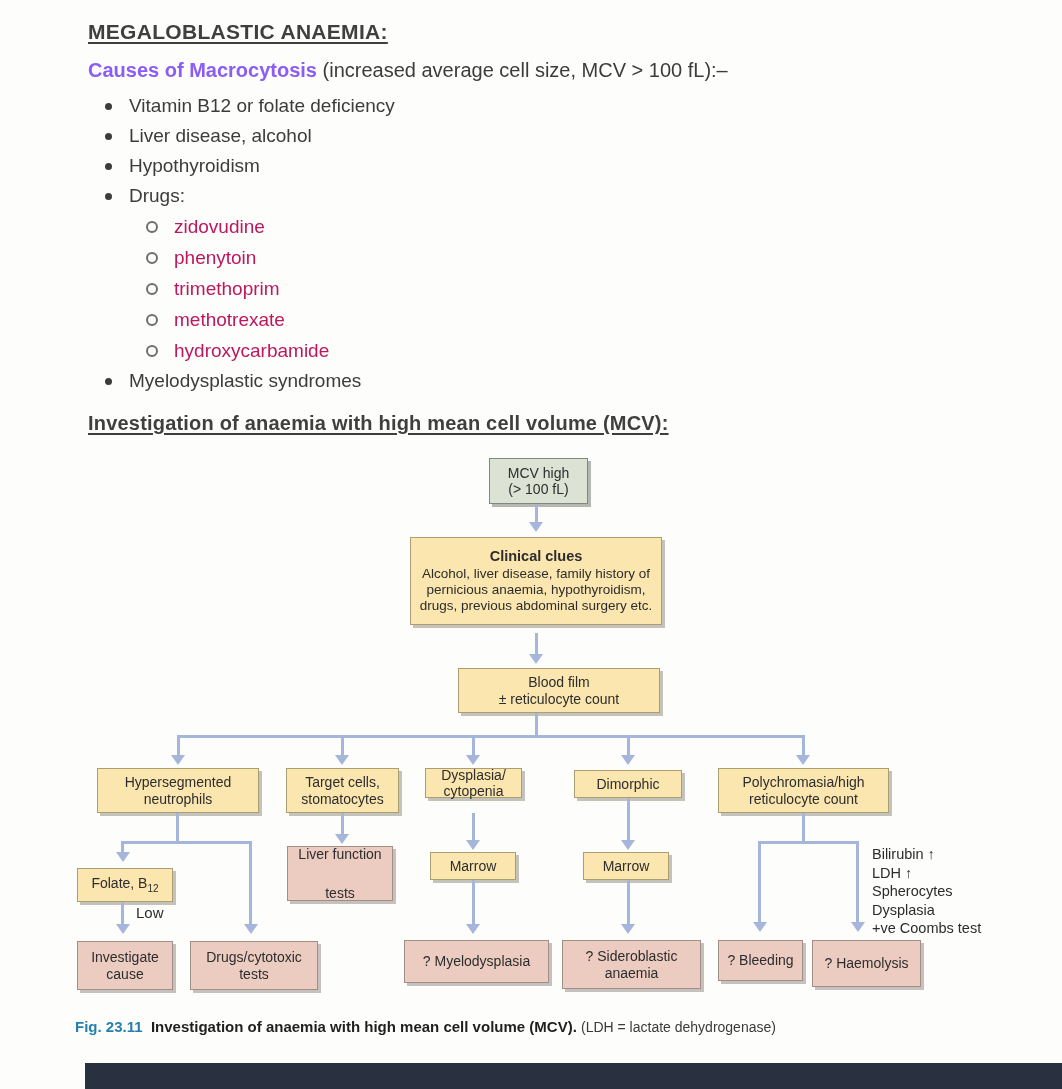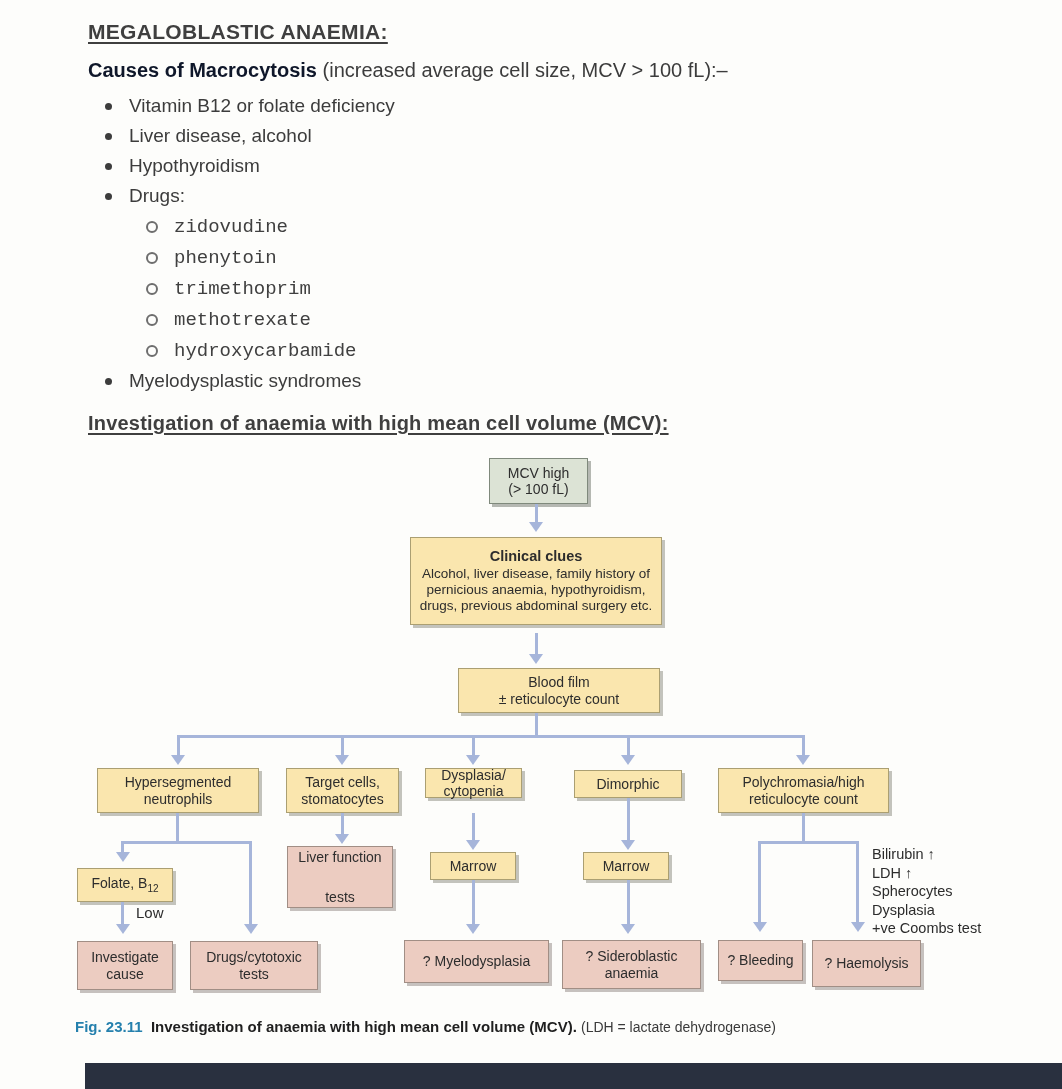--- a/index.html
+++ b/index.html
@@ -10,24 +10,24 @@
   }
 
   
   .notes { position:absolute; left:88px; top:20px; width:920px; }
   .title {
     font-size:21px; font-weight:bold; color:#3f3f3f;
     text-decoration:underline; text-underline-offset:3px;
     margin:0 0 15px 0; letter-spacing:0.3px;
   }
   .causes { font-size:20px; margin:0 0 9px 0; color:#3c3c3c; }
-  .causes b { font-weight:bold; color:#0f172a; }
+  .causes b { font-weight:bold; color:#8b5cf6; }
   .row { display:flex; align-items:center; font-size:19px; height:30px; color:#3c3c3c; }
   .dot { flex:0 0 auto; width:7px; height:7px; border-radius:50%; background:#3c3c3c; margin:0 17px 0 17px; }
-  .subrow { display:flex; align-items:center; font-size:19px; height:31px; color:#404040;font-family:Liberation Mono, monospace; }
+  .subrow { display:flex; align-items:center; font-size:19px; height:31px; color:#be185d; }
   .ring { flex:0 0 auto; width:8px; height:8px; border-radius:50%; border:2px solid #6e6e6e; margin:0 16px 0 58px; background:transparent; }
   .section-heading {
     font-size:20px; font-weight:bold; color:#3f3f3f;
     text-decoration:underline; text-underline-offset:3px;
     margin:16px 0 0 0; letter-spacing:0.2px;
   }
 
   
   .flow { position:absolute; left:0; top:0; width:1062px; height:1089px; }
   .bx {
@@ -191,21 +191,21 @@
       <span class="l1">Investigate</span>
       <span class="l2">cause</span>
     </div>
     <div class="bx pink" style="left:190px; top:941px; width:128px; height:49px;">
       <span class="l1">Drugs/cytotoxic</span>
       <span class="l2">tests</span>
     </div>
 
     <div class="vl" style="left:341px; top:813px; height:23px;"></div>
     <div class="ah" style="left:335px; top:834px;"></div>
-    <div class="bx pink" style="left:287px; top:846px; width:106px; height:62px;gap:23px;">
+    <div class="bx pink" style="left:287px; top:846px; width:106px; height:55px;gap:23px;">
       <span class="l1">Liver function</span>
       <span class="l2">tests</span>
     </div>
 
     <div class="vl" style="left:472px; top:813px; height:29px;"></div>
     <div class="ah" style="left:466px; top:840px;"></div>
     <div class="bx yellow" style="left:430px; top:852px; width:86px; height:28px;">
       <span>Marrow</span>
     </div>
     <div class="vl" style="left:472px; top:880px; height:46px;"></div>

